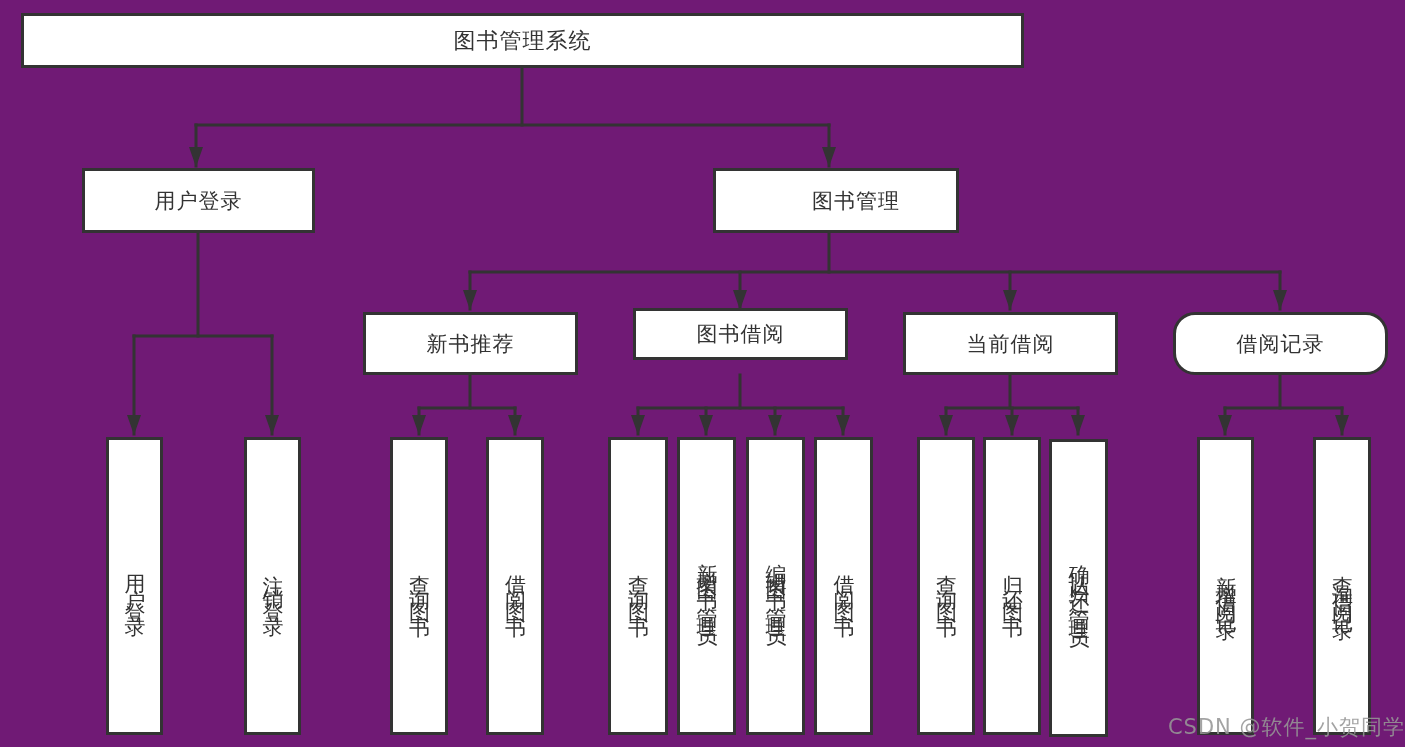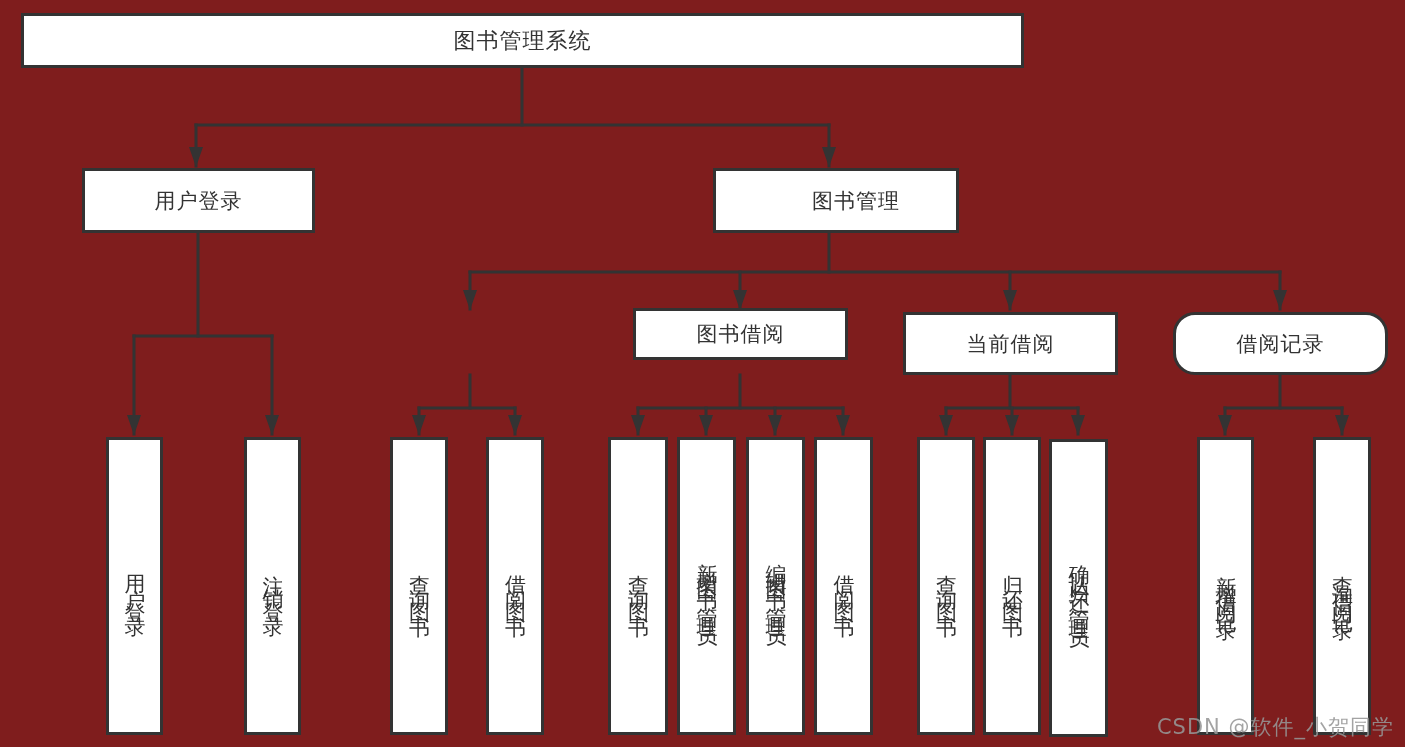--- a/index.html
+++ b/index.html
@@ -5,21 +5,21 @@
   html, body {
     margin: 0;
     padding: 0;
     background: #ffffff;
     font-family: "DejaVu Sans", "Liberation Sans", sans-serif;
   }
   #canvas {
     position: relative;
     width: 1405px;
     height: 747px;
-    background: #7f1d1d;
+    background: #701a75;
     overflow: hidden;
     color: #333333;
   }
   #connectors {
     position: absolute;
     left: 0;
     top: 0;
     width: 1405px;
     height: 747px;
   }
@@ -55,21 +55,21 @@
     line-height: 1;
     letter-spacing: 14px;
     color: #333333;
     white-space: nowrap;
   }
   .leaf .vtext.long {
     letter-spacing: 9px;
   }
   #watermark {
     position: absolute;
-    right: 11px;
+    right: 0;
     bottom: 6px;
     font-size: 21px;
     color: rgba(150, 150, 150, 0.88);
     letter-spacing: 1px;
     z-index: 10;
     pointer-events: none;
     margin-left: 33px;
   }
 </style>
 </head>
@@ -125,20 +125,21 @@
       <line x1="1225" y1="408" x2="1225" y2="434" marker-end="url(#ah)"></line>
       <line x1="1342" y1="408" x2="1342" y2="434" marker-end="url(#ah)"></line>
     </g>
   </svg>
 
   <div class="node root-box" style="left:21px; top:13px; width:1003px; height:55px;">图书管理系统</div>
 
   <div class="node" style="left:82px; top:168px; width:233px; height:65px;">用户登录</div>
   <div class="node" style="left:713px; top:168px; width:246px; height:65px;padding-left:40px;">图书管理</div>
 
+  <div class="node" style="left:363px; top:312px; width:215px; height:63px;">新书推荐</div>
   <div class="node" style="left:633px; top:308px; width:215px; height:52px;">图书借阅</div>
   <div class="node" style="left:903px; top:312px; width:215px; height:63px;font-family:Liberation Serif, serif;">当前借阅</div>
   <div class="node" style="left:1173px; top:312px; width:215px; height:63px;border-radius:22px;">借阅记录</div>
 
   <div class="leaf" style="left:106px; top:437px; width:57px; height:298px;">
     <span class="vtext">用户登录</span>
   </div>
   <div class="leaf" style="left:244px; top:437px; width:57px; height:298px;">
     <span class="vtext">注销登录</span>
   </div>

